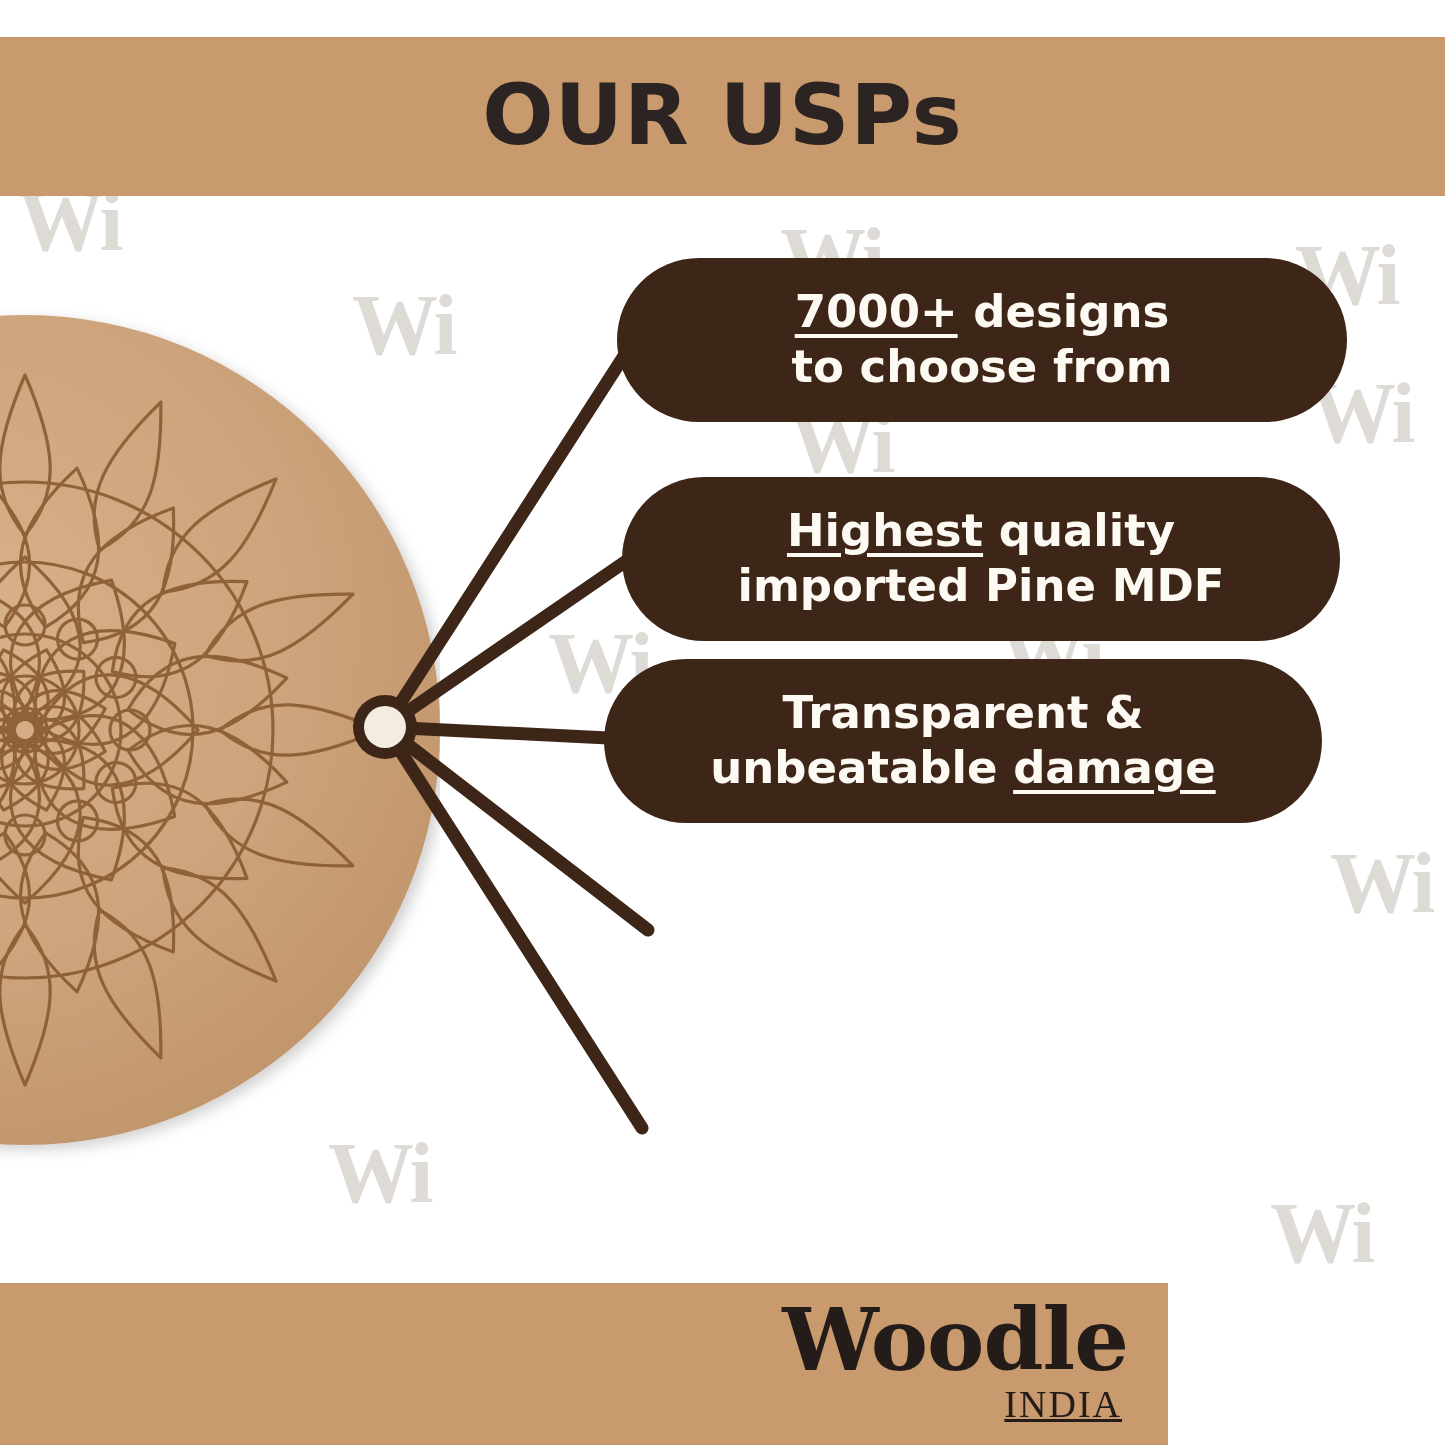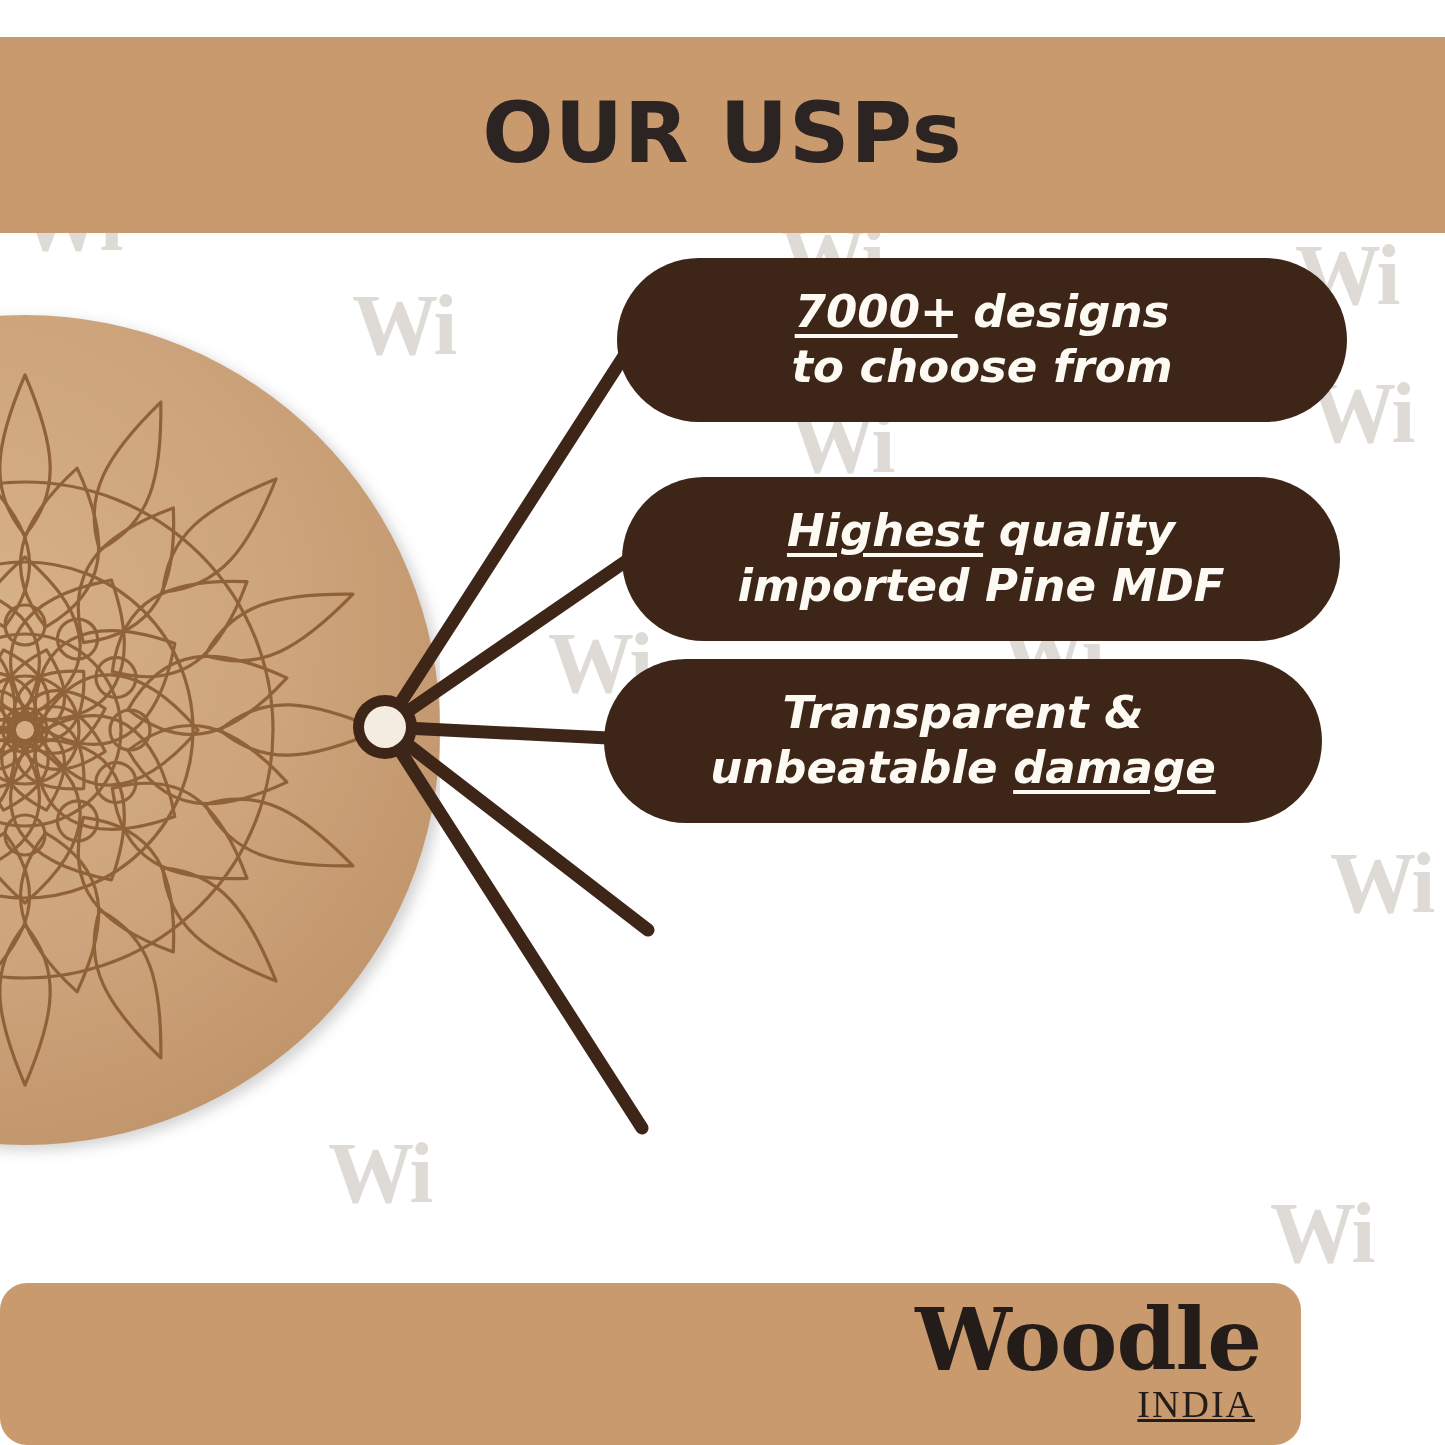--- a/index.html
+++ b/index.html
@@ -53,45 +53,44 @@
     left: 0; top: 0;
     width: 1445px; height: 1445px;
     z-index: 3;
     pointer-events: none;
   }
 
   
   #header-band {
     position: absolute;
     left: 0; top: 37px;
-    width: 1445px; height: 196px;
+    width: 1445px; height: 159px;
     background: #c99a6d;
     z-index: 6;
     display: flex;
     align-items: center;
     justify-content: center;
   }
   #header-title {
     font-family: "DejaVu Sans", sans-serif;
     font-weight: 700;
     font-size: 84px;
     letter-spacing: 1px;
     color: #2c2422;
     line-height: 1;
     padding-bottom: 4px;
   }
 
   
   #footer-band {
     position: absolute;
     left: 0; top: 1283px;
-    width: 1301px; height: 162px;
+    width: 1168px; height: 162px;
     background: #c99a6d;
     z-index: 6;
-    border-radius: 27px;
   }
   #logo {
     position: absolute;
     right: 40px;
     top: 14px;
     text-align: right;
     line-height: 1;
   }
   #logo-word {
     font-family: "DejaVu Serif", serif;
@@ -112,21 +111,20 @@
     margin-right: 6px;
     text-decoration: underline;
   }
 
   
   #pills {
     position: absolute;
     left: 0; top: 0;
     width: 1445px; height: 1445px;
     z-index: 5;
-    font-style: italic;
   }
   .pill {
     position: absolute;
     background: #3d2618;
     border-radius: 999px;
     display: flex;
     flex-direction: column;
     align-items: center;
     justify-content: center;
     box-sizing: border-box;

